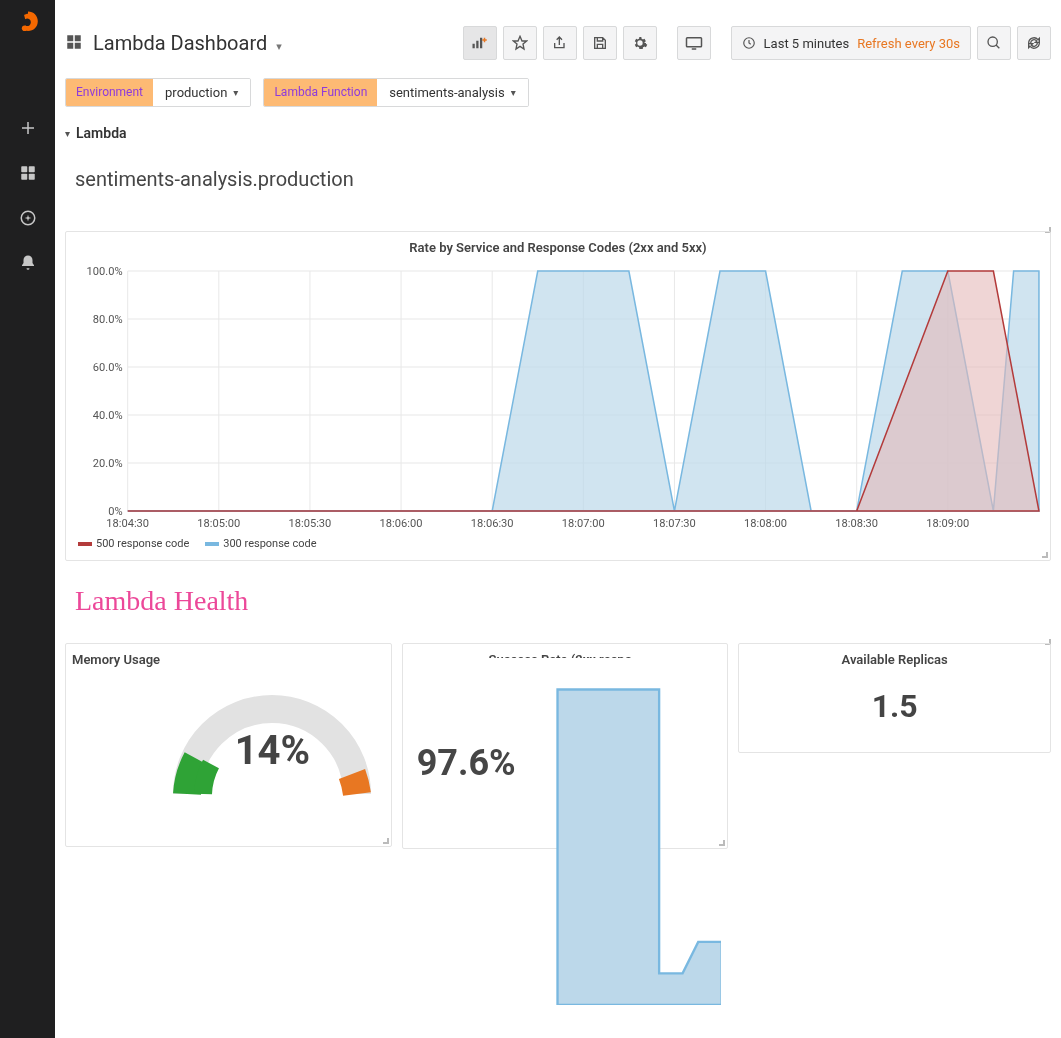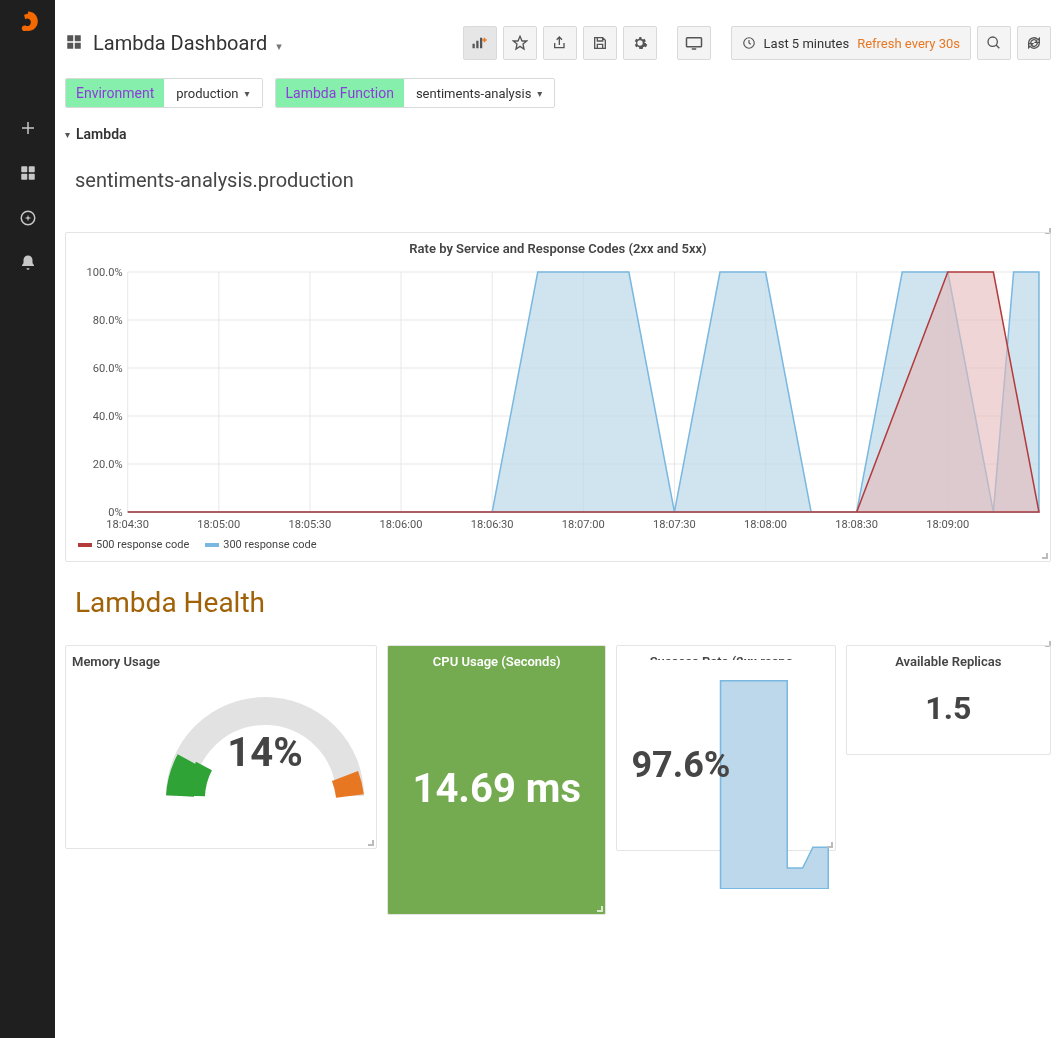--- a/index.html
+++ b/index.html
@@ -13,27 +13,27 @@
 .dashboard-title-group { display:flex; align-items:center; gap:10px; flex:1; }
 .grid-icon { color:#555; }
 .dash-title { font-size:20px; font-weight:400; color:#333; cursor:pointer; }
 .toolbar { display:flex; gap:6px;text-align:right; }
 .tb-btn { background:#f4f4f5; border:1px solid #d8d9da; border-radius:2px; height:34px; min-width:34px; display:flex; align-items:center; justify-content:center; cursor:pointer; color:#555; }
 .tb-btn.active { background:#e6e6e7; }
 .time-picker { display:flex; align-items:center; gap:8px; background:#f4f4f5; border:1px solid #d8d9da; border-radius:2px; height:34px; padding:0 10px; cursor:pointer; }
 .time-picker .refresh { color:#e87722; }
 .varbar { display:flex; gap:12px; padding:8px 0 14px 0; }
 .var-group { display:flex; border:1px solid #d8d9da; border-radius:2px; overflow:hidden; }
-.var-label { background:#86efac; color:#8e3bdb; padding:6px 10px; font-size:14px; }
+.var-label { background:#fdba74; color:#8e3bdb; padding:6px 10px; font-size:12px; }
 .var-value { background:#fff; padding:6px 12px; font-size:13px; cursor:pointer; display:flex; align-items:center; gap:6px; }
 .row-title { display:flex; align-items:center; gap:6px; padding:4px 0 10px 0; cursor:pointer; }
 .row-title .chev { color:#555; font-size:10px; }
 .row-title .txt { font-weight:600; font-size:14px; }
 .big-title { font-size:20px; font-weight:400; color:#464646; padding:16px 0 30px 10px; }
-.big-title2 { font-size:28px; font-weight:400; color:#a16207; padding:24px 0 16px 10px; }
+.big-title2 { font-size:28px; font-weight:400; color:#ec4899; padding:24px 0 16px 10px;font-family:Liberation Serif, serif; }
 .panel { border:1px solid #e4e4e4; border-radius:2px; padding:4px 6px 6px 6px; position:relative; }
 .panel-title { text-align:center; font-size:13px; font-weight:600; color:#444; padding:4px 0 6px 0; }
 .handle { position:absolute; bottom:2px; right:2px; width:6px; height:6px; border-right:2px solid #bbb; border-bottom:2px solid #bbb; }
 .chart-area { position:relative; height:270px; width:100%; }
 .chart-svg { width:100%; height:100%; }
 .legend { display:flex; gap:16px; padding:6px 0 4px 6px; font-size:11px; color:#444; }
 .legend .sw { width:14px; height:4px; display:inline-block; vertical-align:middle; margin-right:4px; }
 .health-row { display:flex; gap:10px; align-items:stretch; }
 .col { flex:1; }
 .colr { display:flex; flex-direction:column; gap:10px; flex:1; }
@@ -271,25 +271,20 @@
             <path d="M20 130 A85 85 0 0 1 190 130" stroke="#e2e2e2" stroke-width="28" fill="none"></path>
             <path d="M20 130 A85 85 0 0 1 30 95" stroke="#2fa336" stroke-width="28" fill="none"></path>
             <path d="M185 110 A85 85 0 0 1 190 130" stroke="#e87722" stroke-width="28" fill="none"></path>
             <path d="M36 130 A69 69 0 0 1 44 100" stroke="#2fa336" stroke-width="18" fill="none" stroke-linecap="butt"></path>
           </svg>
           <div class="gauge-val">14%</div>
         </div>
         <div class="handle"></div>
       </div>
 
-      <div class="col card cpu-card">
-        <div class="card-title">CPU Usage (Seconds)</div>
-        <div class="big-num">14.69 ms</div>
-        <div class="handle" style="border-color:#d7e9cc;"></div>
-      </div>
 
       <div class="col card sr-card">
         <div class="card-title">Success Rate (2xx respo…</div>
         <div class="sr-chart">
           <svg width="100%" height="100%" viewBox="0 0 200 220" preserveAspectRatio="none">
             <path d="M95 20 L160 20 L160 200 L175 200 L185 180 L200 180 L200 220 L95 220 Z" fill="#bcd8ea" stroke="#79b8e0" stroke-width="1.5"></path>
           </svg>
         </div>
         <div class="sr-num">97.6%</div>
         <div class="handle"></div>

